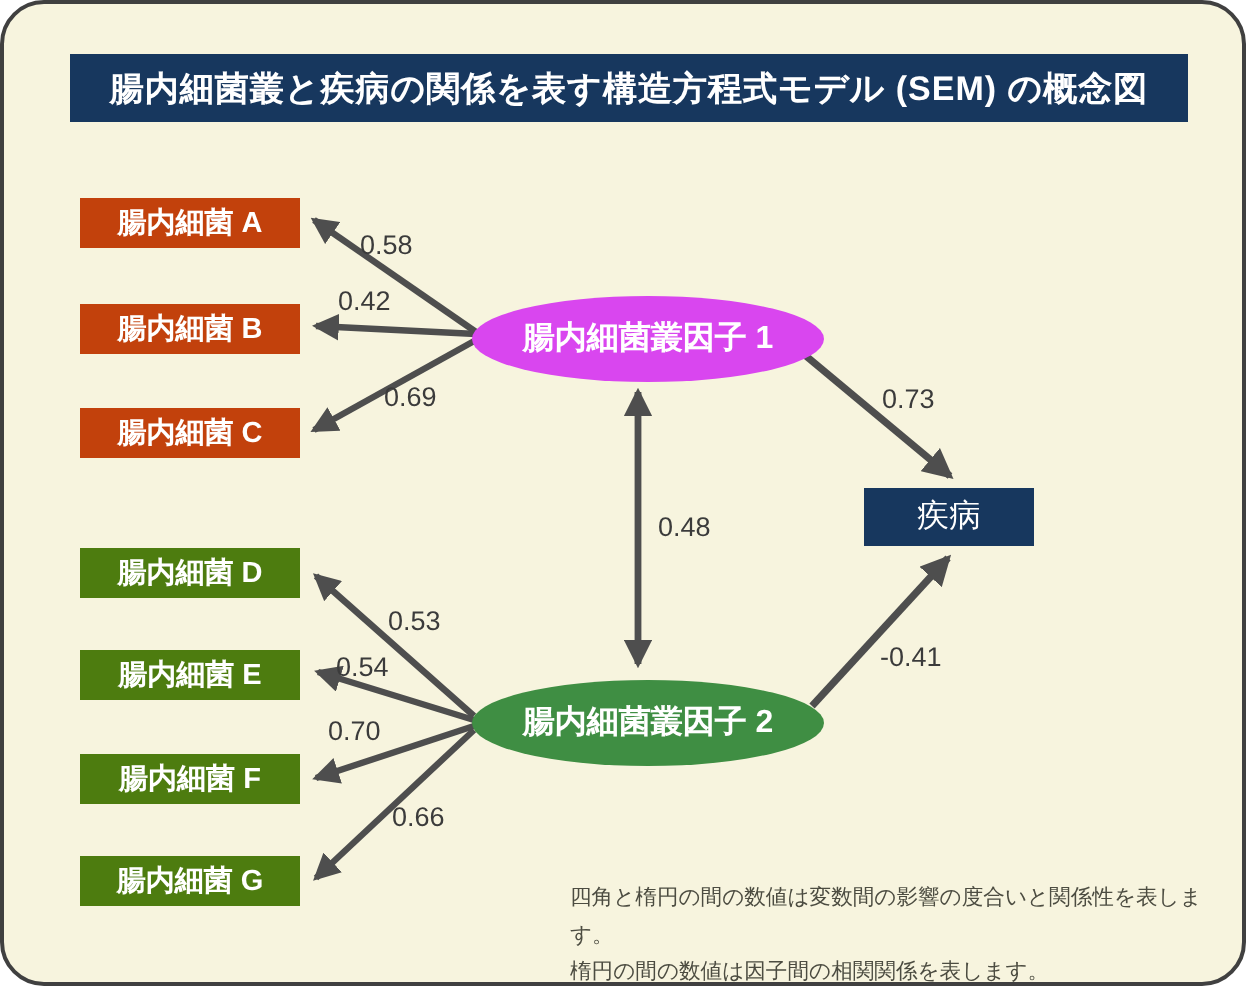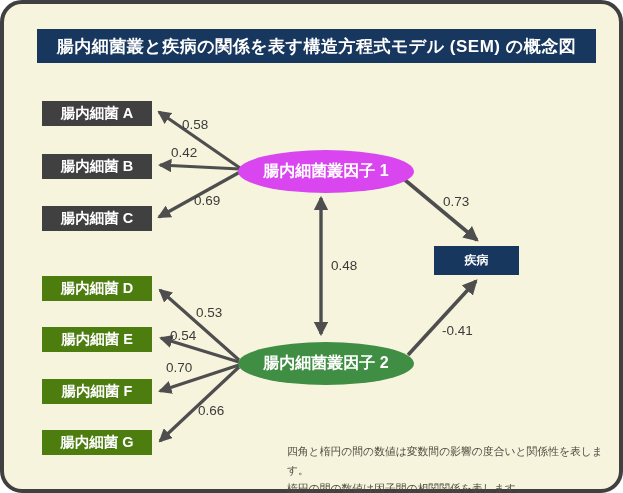--- a/index.html
+++ b/index.html
@@ -2,45 +2,45 @@
 <html><head>
 <meta charset="utf-8">
 <style>
   html,body{margin:0;padding:0;background:#ffffff;}
   body{
     width:623px;height:493px;position:relative;overflow:hidden;
     font-family:"Liberation Sans","DejaVu Sans",sans-serif;
   }
   .canvas{
     position:absolute;left:0;top:0;width:623px;height:493px;
-    background:#f7f4de;border-radius:22px;border:4px solid #404040;
+    background:#f7f4de;border-radius:22px;border:2px solid #404040;
     box-sizing:border-box;
   }
   .title-bar{
     position:absolute;left:33px;top:25px;width:559px;height:34px;
     background:#17375e;color:#ffffff;font-weight:700;font-size:17px;
     display:flex;align-items:center;justify-content:center;letter-spacing:.5px;
   }
   .ind-box{
     position:absolute;left:38px;width:110px;height:25px;
     color:#ffffff;font-weight:700;font-size:14.5px;
     display:flex;align-items:center;justify-content:center;
   }
-  .red-box{background:#404040;text-align:right;}
+  .red-box{background:#c2410c;text-align:right;}
   .green-box{background:#4d7c0f;}
   .ellipse{
     position:absolute;width:176px;height:43px;border-radius:50%;
     color:#ffffff;font-weight:700;font-size:16px;
     display:flex;align-items:center;justify-content:center;
   }
   .ellipse-red{left:234px;top:146px;background:#d946ef;}
   .ellipse-green{left:234px;top:338px;background:#3f8e43;}
   .outcome-box{
     position:absolute;left:430px;top:242px;width:85px;height:29px;
-    background:#17375e;color:#ffffff;font-weight:700;font-size:12px;
+    background:#17375e;color:#ffffff;font-weight:400;font-size:16px;
     display:flex;align-items:center;justify-content:center;
   }
   .edge-label{
     position:absolute;color:#3b3b3b;font-size:13.5px;font-weight:400;
     white-space:nowrap;
     text-align:right;
   }
   .notes{
     position:absolute;left:283px;top:438px;width:330px;
     color:#4c4c41;font-size:10.8px;line-height:1.72;

